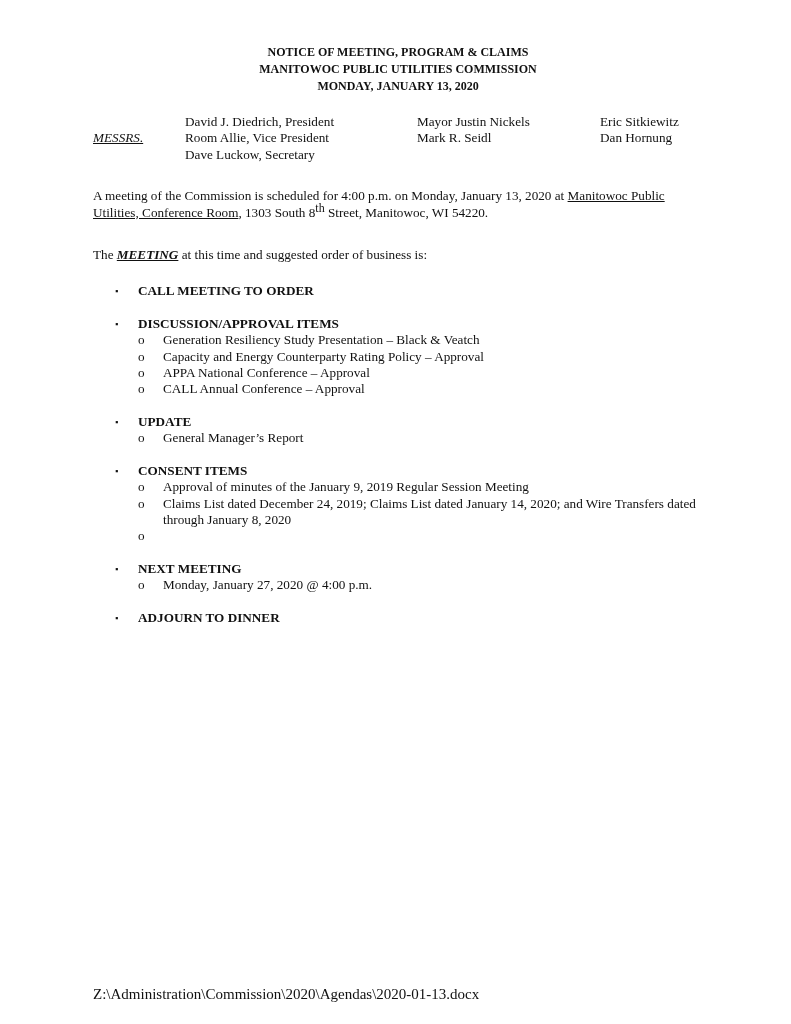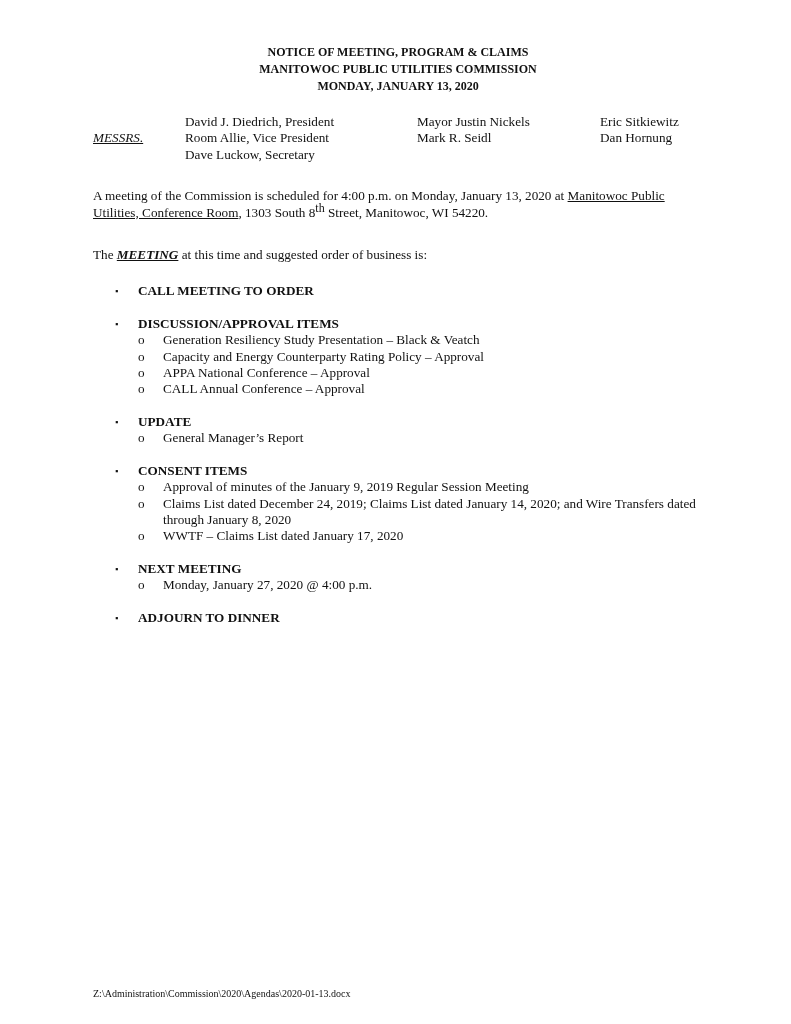--- a/index.html
+++ b/index.html
@@ -76,21 +76,21 @@
   .o-bullet{
     flex:0 0 25px;
   }
   .sub-text{
     max-width:540px;
   }
   .footer-path{
     position:absolute;
     left:93px;
     top:988px;
-    font-size:10px;
+    font-size:15px;
     line-height:12px;
   }
 </style>
 </head>
 <body>
 
 <div class="page">
 
   <div class="title-block">
     <div>NOTICE OF MEETING, PROGRAM &amp; CLAIMS</div>
@@ -168,21 +168,20 @@
         <div class="sub-row">
           <span class="o-bullet">o</span>
           <span class="sub-text">Approval of minutes of the January 9, 2019 Regular Session Meeting</span>
         </div>
         <div class="sub-row">
           <span class="o-bullet">o</span>
           <span class="sub-text">Claims List dated December 24, 2019; Claims List dated January 14, 2020; and Wire Transfers dated through January 8, 2020</span>
         </div>
         <div class="sub-row">
           <span class="o-bullet">o</span>
-          <span class="sub-text">WWTF – Claims List dated January 17, 2020</span>
         </div>
       </div>
       <div class="agenda-section">
         <div class="section-title-row">
           <span class="sq-bullet">▪</span>
           <span class="section-title">NEXT MEETING</span>
         </div>
         <div class="sub-row">
           <span class="o-bullet">o</span>
           <span class="sub-text">Monday, January 27, 2020 @ 4:00 p.m.</span>

